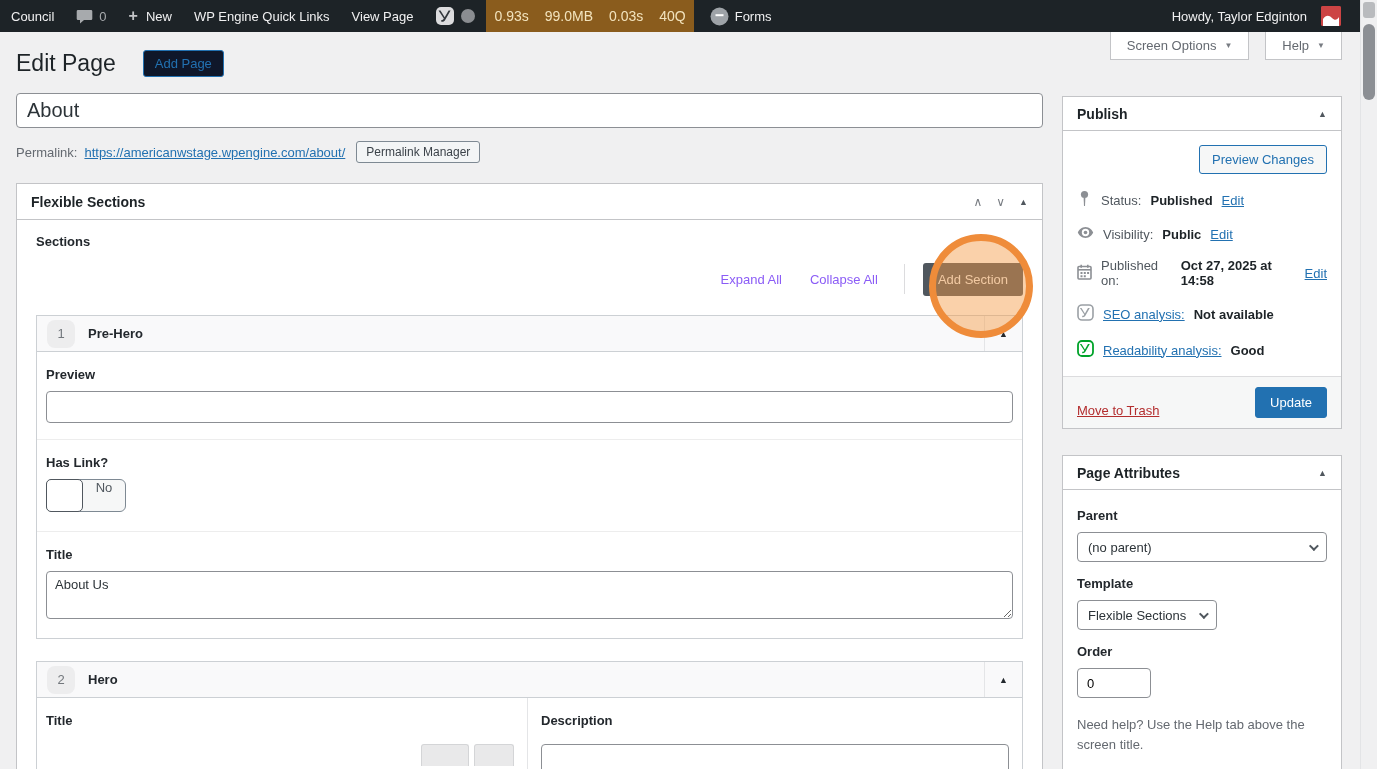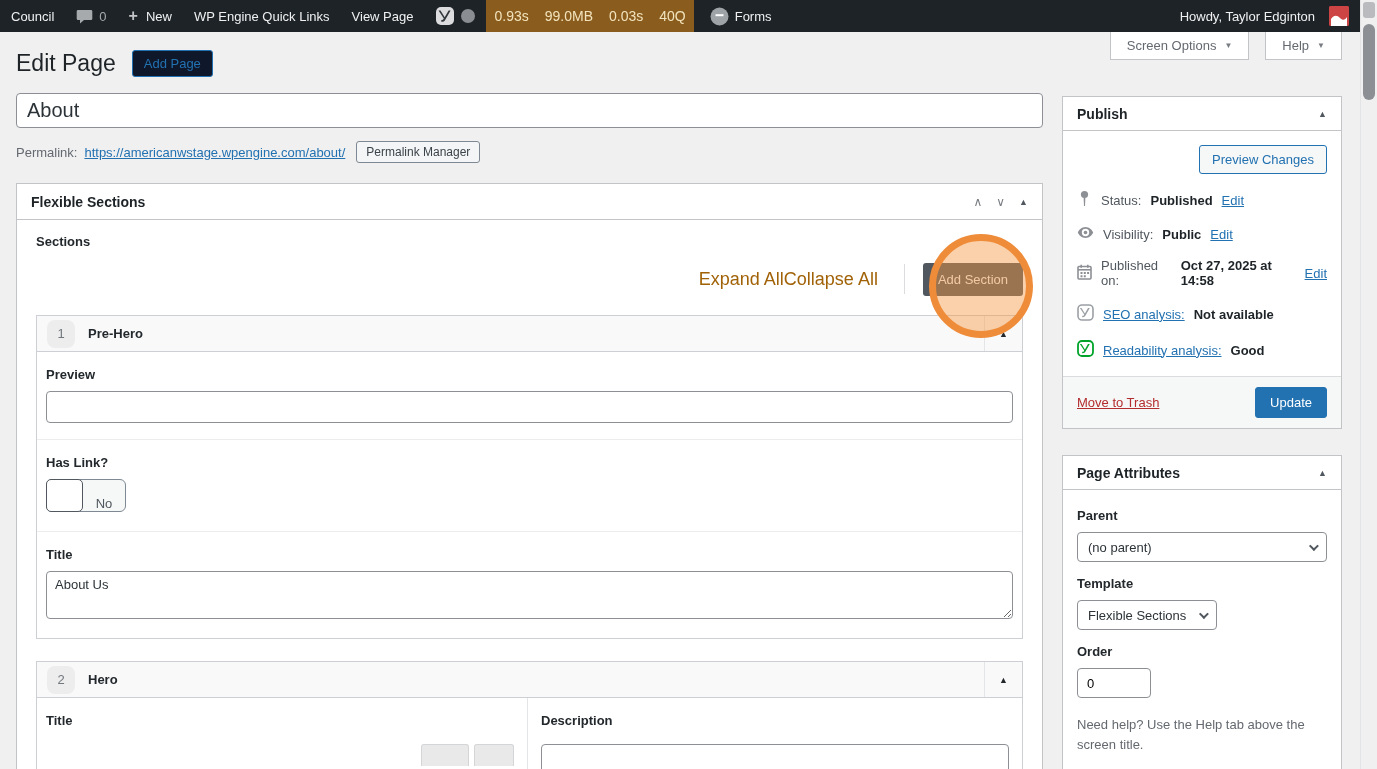--- a/index.html
+++ b/index.html
@@ -7,78 +7,78 @@
   .page { position:relative; width:1377px; height:769px; background:#f0f0f1; overflow:hidden; font-size:13px; color:#1d2327; }
 
   
   .admin-bar { position:absolute; top:0; left:0; width:1360px; height:32px; background:#1d2327; display:flex; align-items:center; color:#f0f0f1; z-index:60; }
   .ab-left { display:flex; align-items:center; height:100%; }
   .ab-item { display:flex; align-items:center; gap:6px; padding:0 11px; height:100%; font-size:13px; color:#f0f0f1; cursor:pointer; white-space:nowrap; }
   .ab-count { color:#a7aaad; }
   .ab-plus { font-size:16px; font-weight:700; color:#c3c4c7; margin-right:2px; }
   .qm-wrap { display:flex; align-items:center; gap:0; height:100%; background:#8a5c1d; color:#f2e3bd; }
   .qm-stat { padding:0 8px; font-size:14px; }
-  .ab-right { margin-left:auto; display:flex; align-items:center; height:100%; }
+  .ab-right { margin-left:auto; display:flex; align-items:center; height:100%; padding-right:8px; }
   .ab-howdy { padding:0 8px; font-size:13px; }
   .ab-avatar { width:20px; height:20px; border-radius:2px; overflow:hidden; background:#cc4444; display:block; }
   .ab-icon { display:flex; align-items:center; }
 
   
   .scrollbar { position:absolute; top:0; right:0; width:17px; height:769px; background:#f0f0f1; border-left:1px solid #e3e4e6; z-index:70; }
   .scroll-btn { position:absolute; top:2px; left:2px; width:12px; height:16px; background:#b9bbbe; border-radius:3px; }
   .scroll-thumb { position:absolute; top:24px; left:2px; width:12px; height:76px; background:#8c8f94; border-radius:6px; }
 
   
   .screen-tabs { position:absolute; top:32px; right:35px; display:flex; gap:16px; z-index:40; }
   .screen-tab { background:#fff; border:1px solid #c3c4c7; border-top:none; color:#646970; font-size:13px; padding:6px 16px; display:flex; align-items:center; gap:8px; cursor:pointer; }
   .tab-arrow { font-size:8px; color:#787c82; }
 
   
   .main-col { position:absolute; left:16px; top:50px; width:1027px; }
-  .h1-row { display:flex; align-items:flex-end; gap:16px; margin-bottom:16px; }
+  .h1-row { display:flex; align-items:flex-end; gap:27px; margin-bottom:16px; }
   .page-title-h1 { font-size:23px; font-weight:400; color:#1d2327; }
   .add-page-btn { background:#0f172a; border:1px solid #2271b1; color:#2271b1; border-radius:3px; font-size:13px; padding:5px 11px; cursor:pointer; }
   .title-input { width:100%; height:35px; border:1px solid #8c8f94; border-radius:4px; background:#fff; font-size:20px; color:#2c3338; padding:3px 10px; font-family:"Liberation Sans",sans-serif; }
   .permalink-row { margin-top:13px; display:flex; align-items:center; gap:7px; color:#646970; font-size:13px; }
   .permalink-row a { color:#2271b1; text-decoration:underline; cursor:pointer; }
   .permalink-btn { background:#f3f5f6; border:1px solid #7e8993; border-radius:3px; color:#3c434a; font-size:12px; padding:3px 9px; margin-left:4px; cursor:pointer; }
 
   
   .postbox { background:#fff; border:1px solid #c3c4c7; }
   .postbox-header { height:36px; display:flex; align-items:center; justify-content:space-between; border-bottom:1px solid #c3c4c7; padding:0 14px; }
   .postbox-title { font-size:14px; font-weight:700; color:#1d2327; }
   .postbox-controls { display:flex; align-items:center; gap:14px; color:#787c82; }
   .sort-arrow { font-size:12px; cursor:pointer; }
   .toggle-tri { font-size:9px; color:#50575e; cursor:pointer; }
 
   .fs-box { margin-top:20px; }
   .fs-inside { padding:14px 19px 20px; }
   .sections-label { font-weight:700; font-size:13px; color:#23282d; }
   .fs-actions { display:flex; align-items:center; justify-content:flex-end; margin:12px 0 18px; height:36px; }
-  .fs-link { color:#a16207; font-size:18px; cursor:pointer; text-decoration:none; }
+  .fs-link { color:#8b5cf6; font-size:13px; cursor:pointer; margin-left:28px; text-decoration:none; }
   .fs-divider { width:1px; height:30px; background:#dcdcde; margin:0 18px 0 26px; }
   .add-section-btn { background:#50575e; color:#f0f0f1; border:none; border-radius:3px; font-size:13px; padding:9px 15px; cursor:pointer; }
 
   
   .highlight-circle { position:absolute; left:929px; top:234px; width:104px; height:104px; border:7px solid #ef8c3a; border-radius:50%; background:rgba(244,154,66,0.45); z-index:50; pointer-events:none; }
 
   
   .acf-section { border:1px solid #ccd0d4; }
   .acf-section + .acf-section { margin-top:22px; }
   .acf-sec-header { height:36px; display:flex; align-items:center; background:#f9f9fa; border-bottom:1px solid #ccd0d4; }
   .acf-badge { margin-left:10px; width:28px; height:28px; border-radius:8px; background:#ededee; color:#72777c; font-size:13px; display:flex; align-items:center; justify-content:center; }
   .acf-sec-title { margin-left:13px; font-size:13px; font-weight:700; color:#23282d; }
   .acf-sec-toggle { margin-left:auto; align-self:stretch; width:38px; border-left:1px solid #e4e5e7; display:flex; align-items:center; justify-content:center; color:#23282d; font-size:9px; cursor:pointer; }
   .acf-field { padding:15px 9px 16px; }
   .acf-field + .acf-field { border-top:1px solid #ededed; }
   .acf-label { font-weight:700; font-size:13px; color:#23282d; margin-bottom:9px; }
   .acf-input { width:100%; height:32px; border:1px solid #8c8f94; border-radius:4px; background:#fff; font-size:13px; padding:0 8px; font-family:"Liberation Sans",sans-serif; }
   .acf-textarea { width:100%; height:48px; border:1px solid #8c8f94; border-radius:4px; background:#fff; font-size:13px; padding:5px 8px; resize:both; font-family:"Liberation Sans",sans-serif; color:#2c3338; }
 
-  .acf-toggle { display:inline-flex; align-items:flex-end; height:33px; width:80px; border:1px solid #7e8993; border-radius:6px; background:#f6f7f7; overflow:visible; cursor:pointer; }
+  .acf-toggle { display:inline-flex; align-items:flex-start; height:33px; width:80px; border:1px solid #7e8993; border-radius:6px; background:#f6f7f7; overflow:visible; cursor:pointer; }
   .acf-toggle-knob { width:37px; height:33px; margin:-1px 0 -1px -1px; background:#fff; border:1px solid #50575e; border-radius:5px; }
   .acf-toggle-label { flex:1; text-align:center; color:#50575e; font-size:13px; }
 
   .hero-body { display:flex; }
   .hero-col { flex:1; padding:15px 13px 0 9px; }
   .hero-col.right { border-left:1px solid #e4e5e7; padding-left:13px; }
   .editor-tabs { display:flex; justify-content:flex-end; gap:5px; margin-top:16px; }
   .editor-tab { height:22px; background:#e9e9ea; border:1px solid #d4d5d7; border-bottom:none; border-radius:3px 3px 0 0; cursor:pointer; }
   .editor-tab.t1 { width:48px; } .editor-tab.t2 { width:40px; }
   .hero-desc-textarea { margin-top:7px; height:60px; }
@@ -86,21 +86,21 @@
   
   .sidebar { position:absolute; left:1062px; top:96px; width:280px; }
   .pub-header { height:34px; }
   .pub-inside { padding:10px 14px 0; }
   .preview-row { display:flex; justify-content:flex-end; margin:4px 0 16px; }
   .preview-btn { background:#f6f7f7; border:1px solid #2271b1; border-radius:3px; color:#2271b1; font-size:13px; padding:6px 12px; cursor:pointer; }
   .misc-row { display:flex; align-items:center; gap:9px; margin-bottom:16px; font-size:13px; color:#50575e; }
   .misc-row .bold { font-weight:700; color:#1d2327; }
   .edit-link { color:#2271b1; text-decoration:underline; cursor:pointer; }
   .yoast-link { color:#2271b1; text-decoration:underline; cursor:pointer; }
-  .pub-footer { margin-top:14px; background:#f6f7f7; border-top:1px solid #dcdcde; padding:10px 14px; display:flex; align-items:center; justify-content:space-between; }
+  .pub-footer { margin-top:14px; background:#f6f7f7; border-top:1px solid #dcdcde; padding:10px 14px; display:flex; align-items:flex-end; justify-content:space-between; }
   .trash-link { color:#b32d2e; text-decoration:underline; font-size:13px; cursor:pointer; }
   .update-btn { background:#2271b1; border:1px solid #2271b1; color:#fff; border-radius:3px; font-size:13px; padding:7px 14px; cursor:pointer; }
 
   .pa-box { margin-top:26px; }
   .pa-inside { padding:14px 14px 18px; }
   .pa-label { font-weight:700; font-size:13px; color:#23282d; margin:4px 0 9px; }
   .wp-select { height:30px; border:1px solid #8c8f94; border-radius:4px; background:#fff; display:flex; align-items:center; justify-content:space-between; padding:0 10px; font-size:13px; color:#2c3338; cursor:pointer; }
   .wp-select.full { width:100%; }
   .wp-select.tpl { width:140px; }
   .chev { width:7px; height:7px; border-right:2px solid #50575e; border-bottom:2px solid #50575e; transform:rotate(45deg) translateY(-2px); margin-left:10px; }

